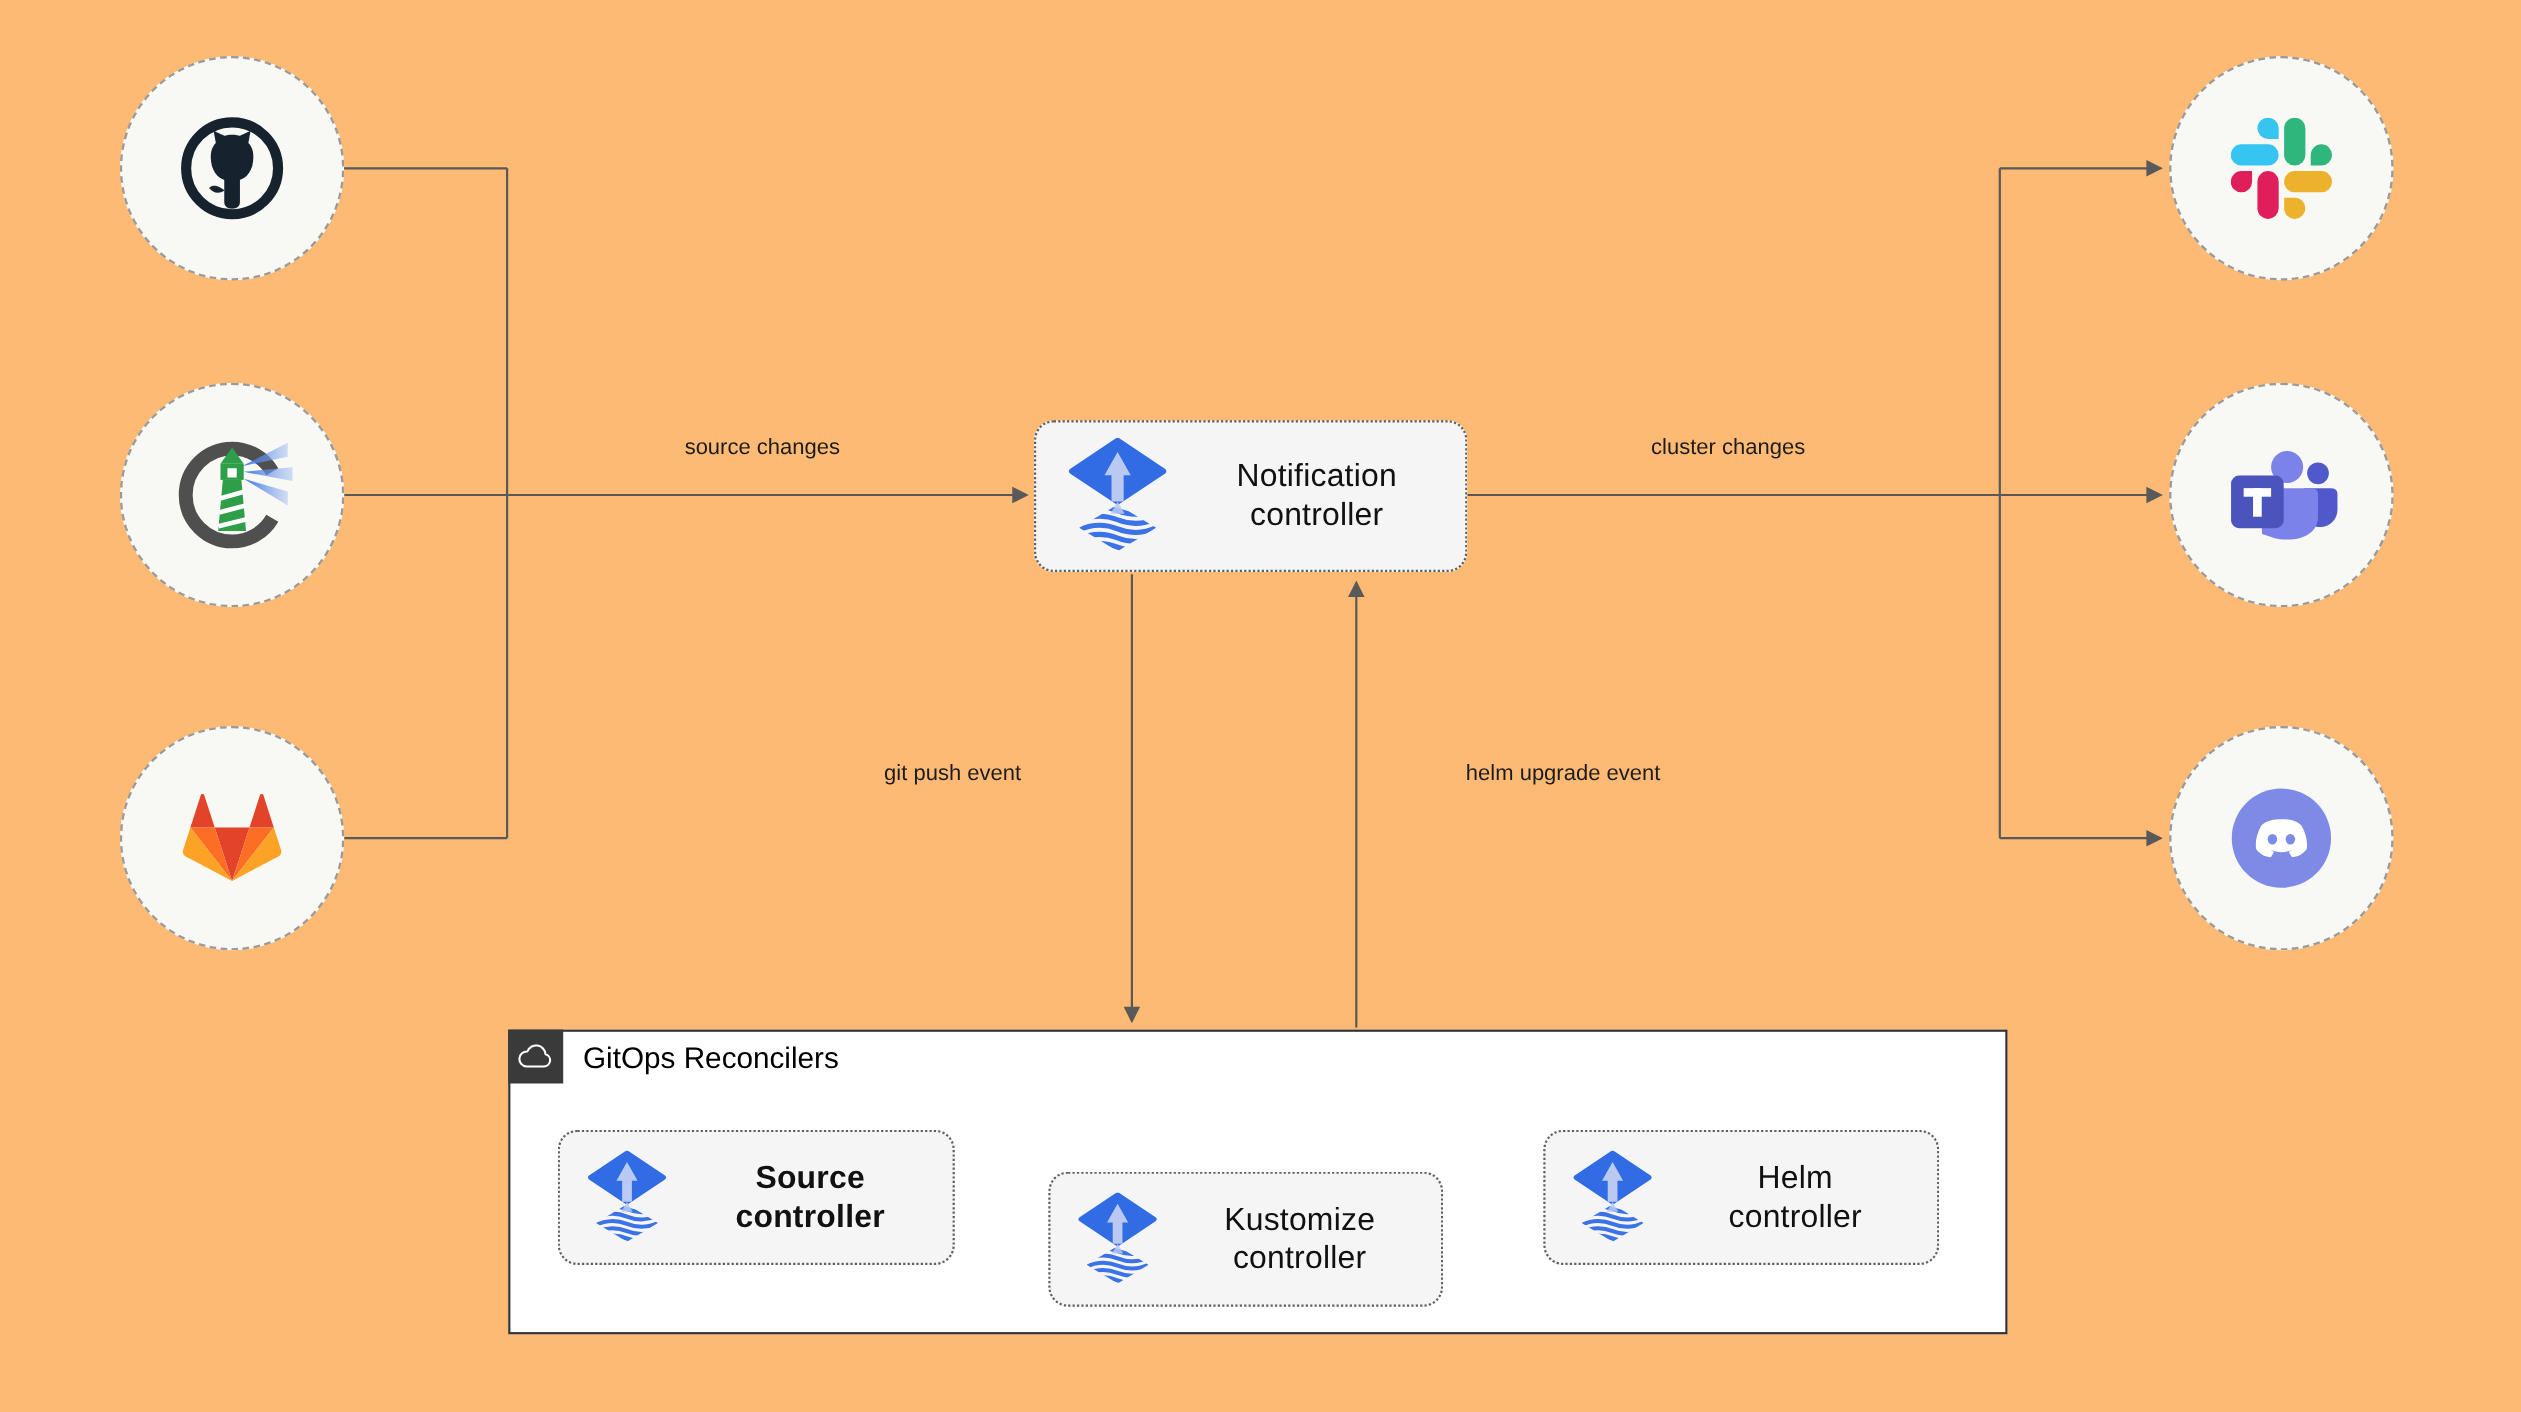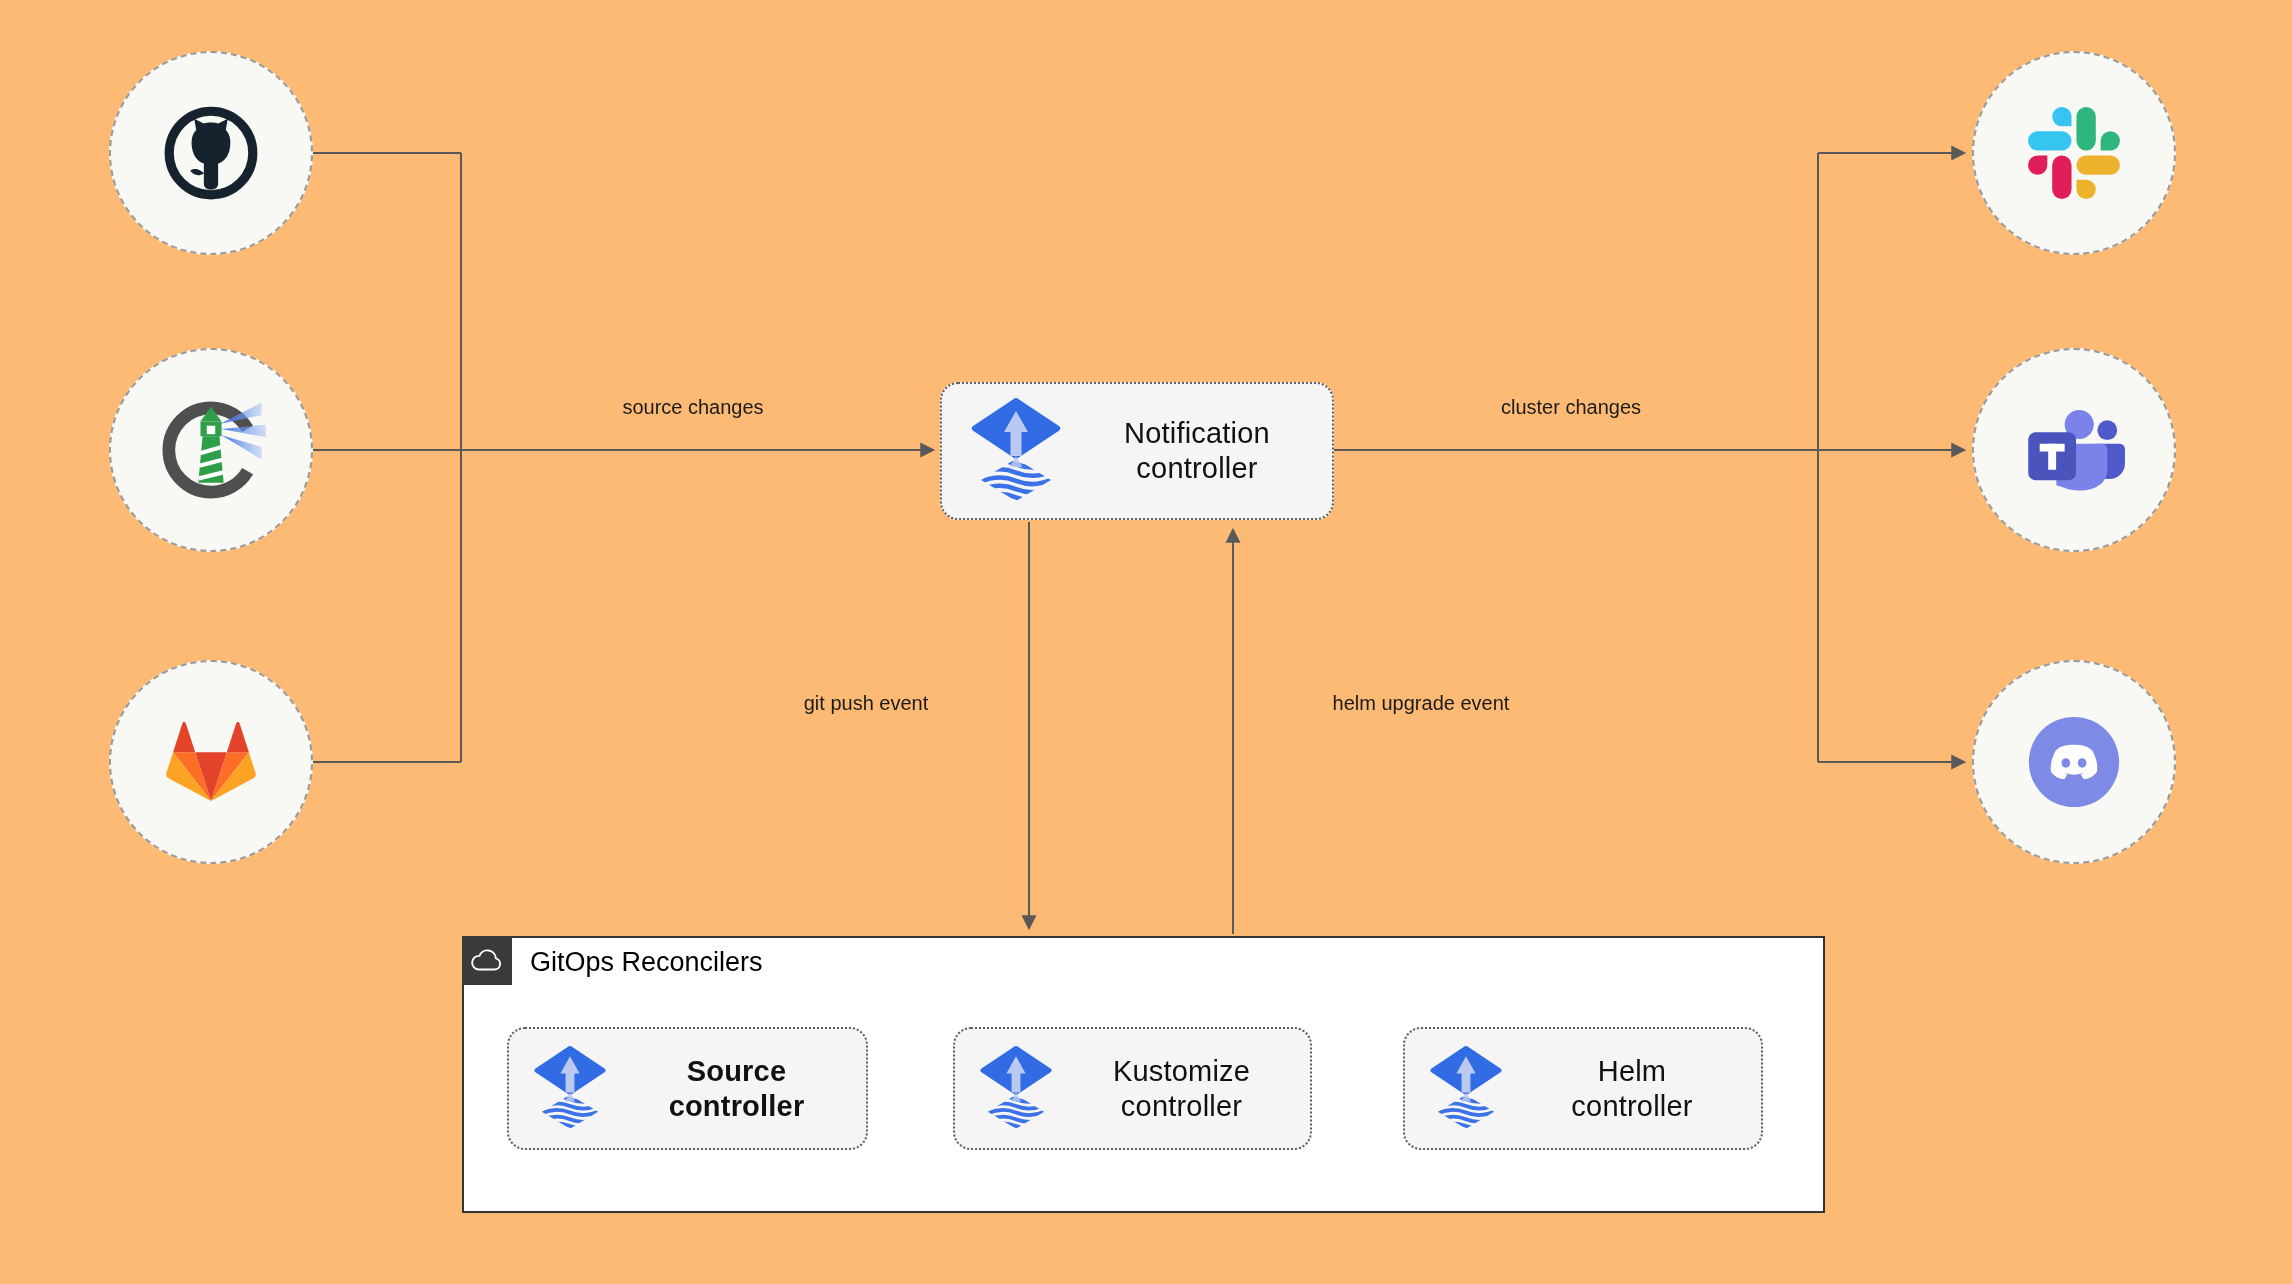--- a/index.html
+++ b/index.html
@@ -14,21 +14,21 @@
 
   .ctrl-box{position:absolute;background:#f5f5f5;border:2px dotted #5f5f5f;border-radius:18px;
             box-sizing:border-box;display:flex;align-items:center;}
   .ctrl-box .flux-slot{flex:0 0 auto;display:flex;align-items:center;justify-content:center;}
   .ctrl-box .box-label{flex:1 1 auto;text-align:center;color:#111;font-size:29px;
                        line-height:1.2;font-weight:500;letter-spacing:.2px;}
 
   #node-notification{left:940px;top:382px;width:394px;height:138px;}
   #node-notification .flux-slot{margin-left:28px;width:92px;}
   #node-source{left:507px;top:1027px;width:361px;height:123px;}
-  #node-kustomize{left:953px;top:1027px;width:359px;height:123px;}
+  #node-kustomize{left:953px;top:1065px;width:359px;height:123px;}
   #node-helm{left:1403px;top:1027px;width:360px;height:123px;}
   .inner-box .flux-slot{margin-left:24px;width:74px;}
 
   .gitops-container{position:absolute;left:462px;top:936px;width:1363px;height:277px;
                     border:2px solid #333;box-sizing:border-box;background:#fff;}
   .gitops-tab{position:absolute;left:-2px;top:-2px;width:50px;height:49px;background:#3a3a3a;
               display:flex;align-items:center;justify-content:center;}
   .gitops-title{position:absolute;left:66px;top:11px;font-size:27px;color:#000;line-height:27px;}
 
   .edge-label{position:absolute;width:300px;text-align:center;font-size:20px;color:#1b1b1b;

